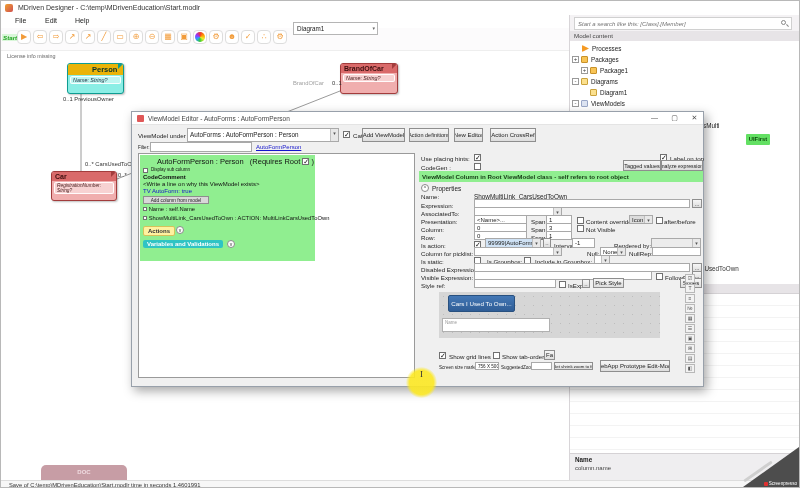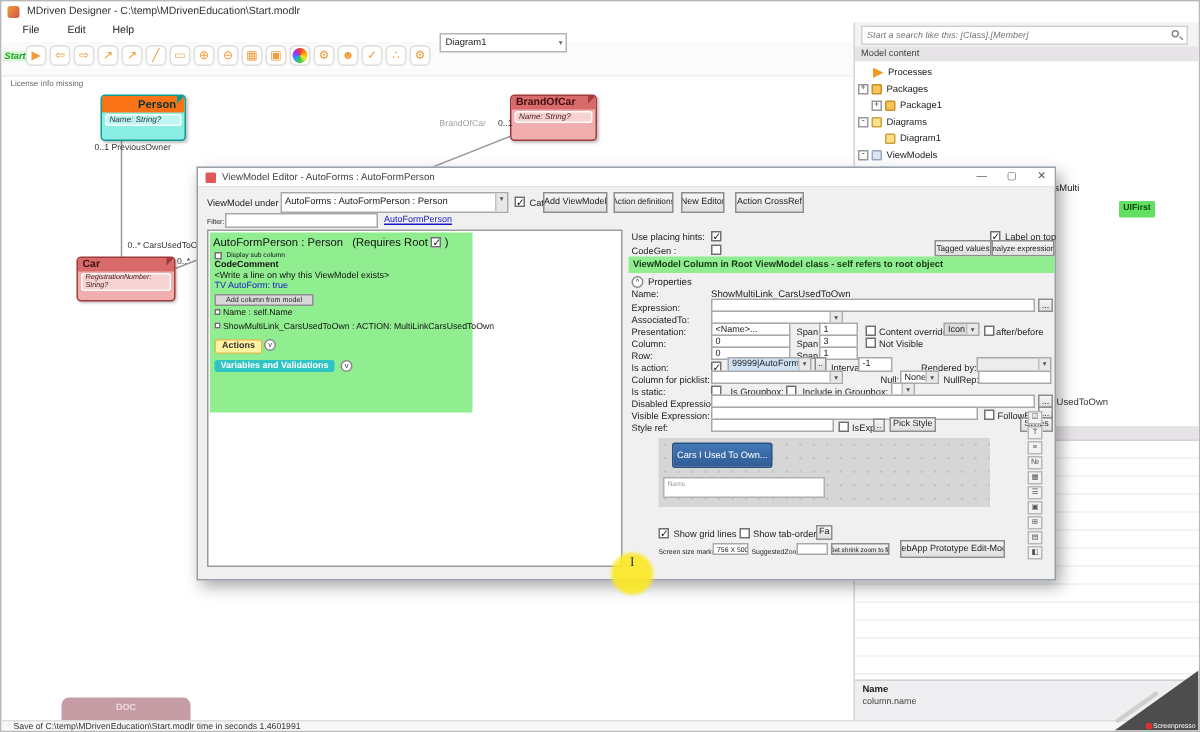--- a/index.html
+++ b/index.html
@@ -64,21 +64,21 @@
   .cb.on:after{content:"✓";position:absolute;left:0;top:-1.5px;font-size:7px;color:#111;}
   .wb{position:absolute;background:linear-gradient(#f6f6f6,#dedede);border:1px solid #8e8e8e;font-size:6px;
       color:#222;text-align:center;white-space:nowrap;overflow:hidden;display:flex;align-items:center;justify-content:center;}
   .tb{position:absolute;background:#fff;border:1px solid #a9a9a9;font-size:6px;color:#222;padding:1px 2px;
       white-space:nowrap;overflow:hidden;}
   .dd{position:absolute;background:#fff;border:1px solid #a9a9a9;font-size:6px;color:#222;padding:1px 9px 1px 2px;
       white-space:nowrap;overflow:hidden;}
   .dd:after{content:"▾";position:absolute;right:0;top:0;bottom:0;width:7px;background:#e8e8e8;border-left:1px solid #c0c0c0;
       font-size:5px;color:#555;text-align:center;line-height:8px;}
   .dd.dis{background:#ececec;color:#888;}
-  .greenpanel{position:absolute;left:8px;top:43px;width:175px;height:120px;background:#90ee90;padding:2px 2px;}
+  .greenpanel{position:absolute;left:8px;top:43px;width:175px;height:106px;background:#90ee90;padding:2px 17px;}
   .gp{position:absolute;font-size:6px;color:#111;white-space:nowrap;}
   .pill{position:absolute;font-size:6px;font-weight:bold;padding:1px 4px;border-radius:2px;white-space:nowrap;}
   .circ{position:absolute;width:8px;height:8px;background:#fff;border:1px solid #8a8a8a;border-radius:50%;
         font-size:5px;line-height:7px;text-align:center;color:#333;}
   .infobar{position:absolute;left:287px;top:59px;width:284px;height:11px;background:#90ee90;font-size:6.2px;
            font-weight:bold;color:#143814;padding:1.5px 3px;white-space:nowrap;overflow:hidden;}
   .preview{position:absolute;left:307px;top:180px;width:221px;height:46px;background:#d6d6d6;
            background-image:radial-gradient(#bdbdbd .5px,transparent .5px);background-size:9px 9px;}
   .pvbtn{position:absolute;left:9px;top:3px;width:67px;height:17px;background:linear-gradient(#4377b5,#2f5d96);
          color:#fff;font-size:6.2px;border:1px solid #28507f;border-radius:2px;display:flex;align-items:center;justify-content:center;white-space:nowrap;}
@@ -138,21 +138,21 @@
   <div class="tbtn" style="left:272px"><span>⚙</span></div>
   <div class="abs diagsel">Diagram1</div>
   <span class="abs license">License info missing</span>
 
   <svg class="abs" style="left:0;top:50px;width:568px;height:410px" viewBox="0 0 568 410">
     <line x1="80" y1="43" x2="80" y2="120" stroke="#9a9a9a" stroke-width="1"></line>
     <line x1="339" y1="40" x2="116" y2="128" stroke="#9a9a9a" stroke-width="1"></line>
   </svg>
 
   <div class="uml" style="left:66px;top:62px;width:57px;height:31px;border:1px solid #0e9c92;background:#8beee5;">
-    <div class="hd" style="background:#f97316;color:#06322e;font-size:7.5px;padding-left:24px;">Person</div>
+    <div class="hd" style="background:#eab308;color:#06322e;font-size:7.5px;padding-left:24px;">Person</div>
     <div class="at" style="font-size:5.4px;color:#234;">Name: String?</div>
     <span class="fold" style="border-bottom:5px solid #0e9c92;transform:rotate(180deg);"></span>
   </div>
 
   <div class="uml" style="left:339px;top:62px;width:58px;height:31px;border:1px solid #a23c3c;background:#f0aeae;">
     <div class="hd" style="background:#d96a6a;color:#3d0f0f;font-size:7px;">BrandOfCar</div>
     <div class="at" style="font-size:5.4px;color:#4a2020;">Name: String?</div>
     <span class="fold" style="border-bottom:5px solid #a23c3c;transform:rotate(180deg);"></span>
   </div>
 

